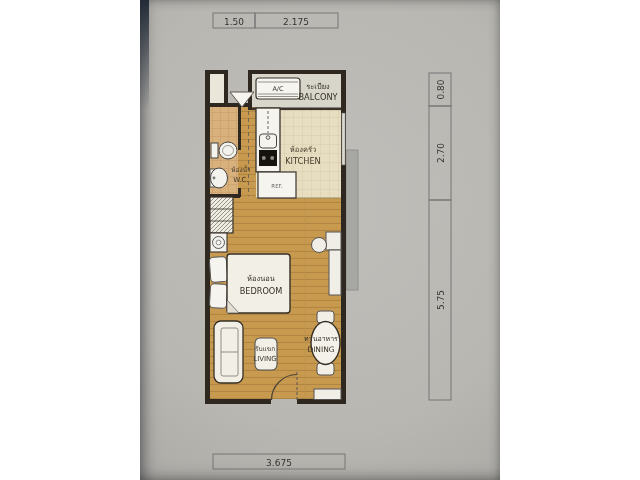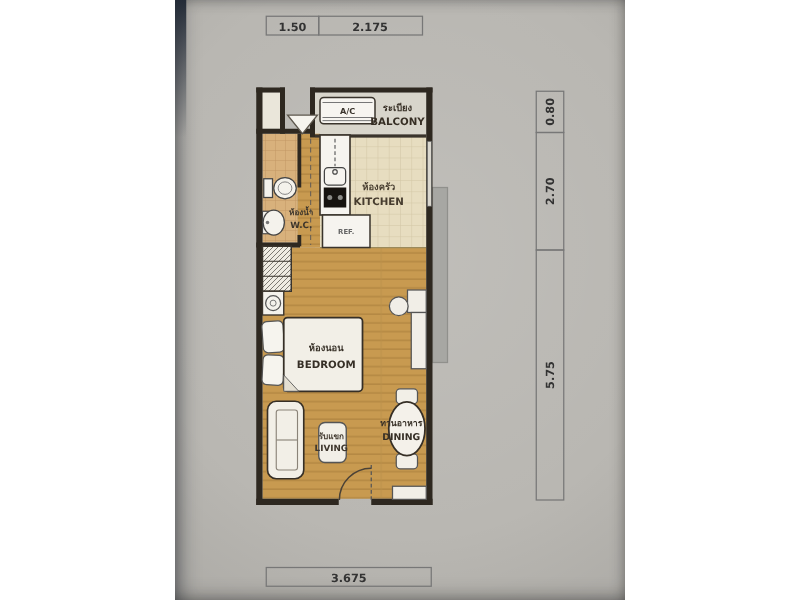--- a/index.html
+++ b/index.html
@@ -10,21 +10,20 @@
   #photo{
     position:absolute;left:140px;top:0;width:360px;height:480px;
     background:
       radial-gradient(135% 105% at 52% 42%, rgba(255,255,255,0.10) 0%, rgba(0,0,0,0) 45%, rgba(0,0,0,0.12) 85%, rgba(0,0,0,0.22) 100%),
       #b9b7b2;
     box-shadow:
       inset 12px 0 16px -9px rgba(25,30,38,0.55),
       inset -7px 0 12px -7px rgba(0,0,0,0.30),
       inset 0 -10px 16px -9px rgba(0,0,0,0.35),
       inset 0 7px 12px -7px rgba(0,0,0,0.22);
-    font-weight: bold;
   }
   #photo-corner-dark{
     position:absolute;left:0;top:0;width:9px;height:110px;
     background:linear-gradient(180deg,#232b37 0%, rgba(35,43,55,0.55) 45%, rgba(35,43,55,0) 100%);
   }
   svg{position:absolute;left:0;top:0;}
   text{font-family:"DejaVu Sans",sans-serif;}
 </style>
 </head>
 <body>

